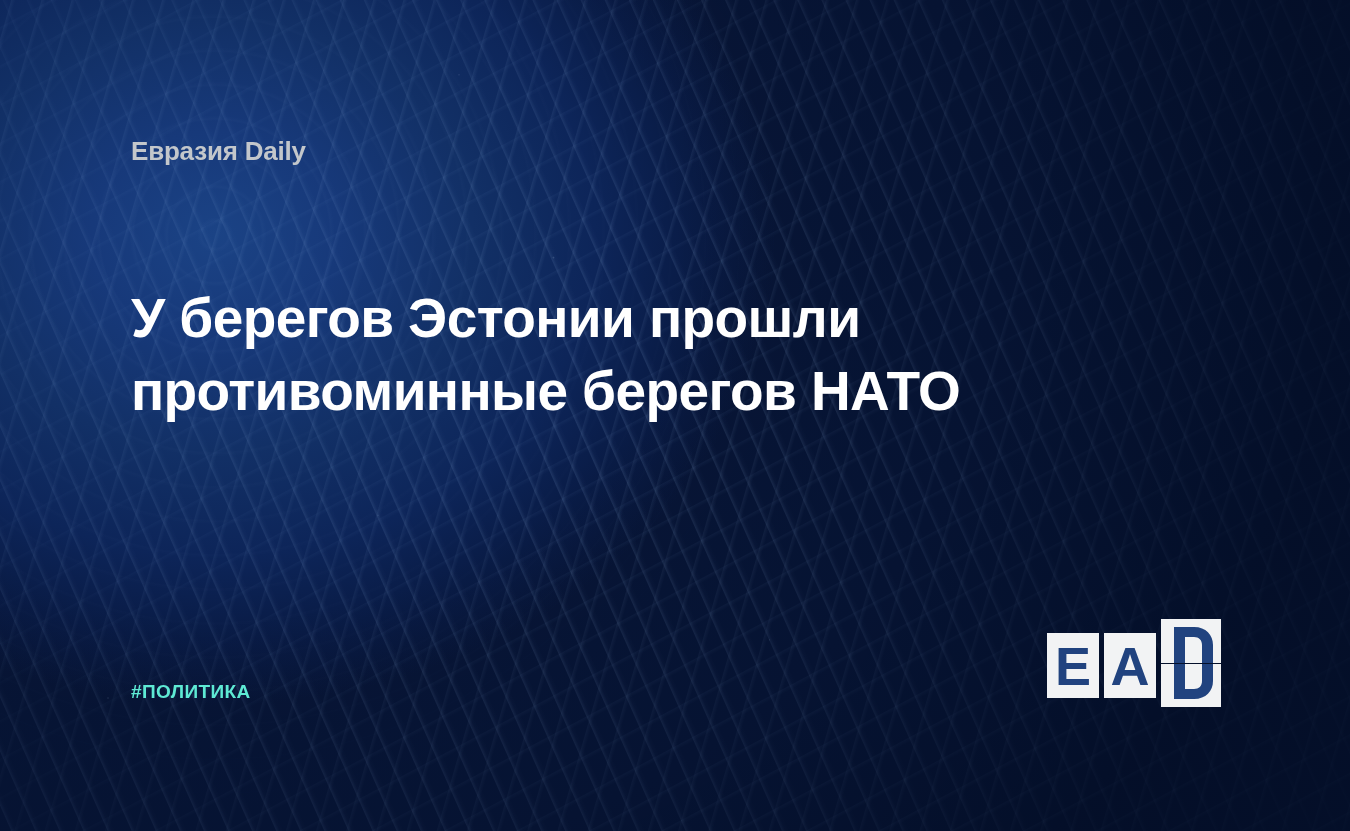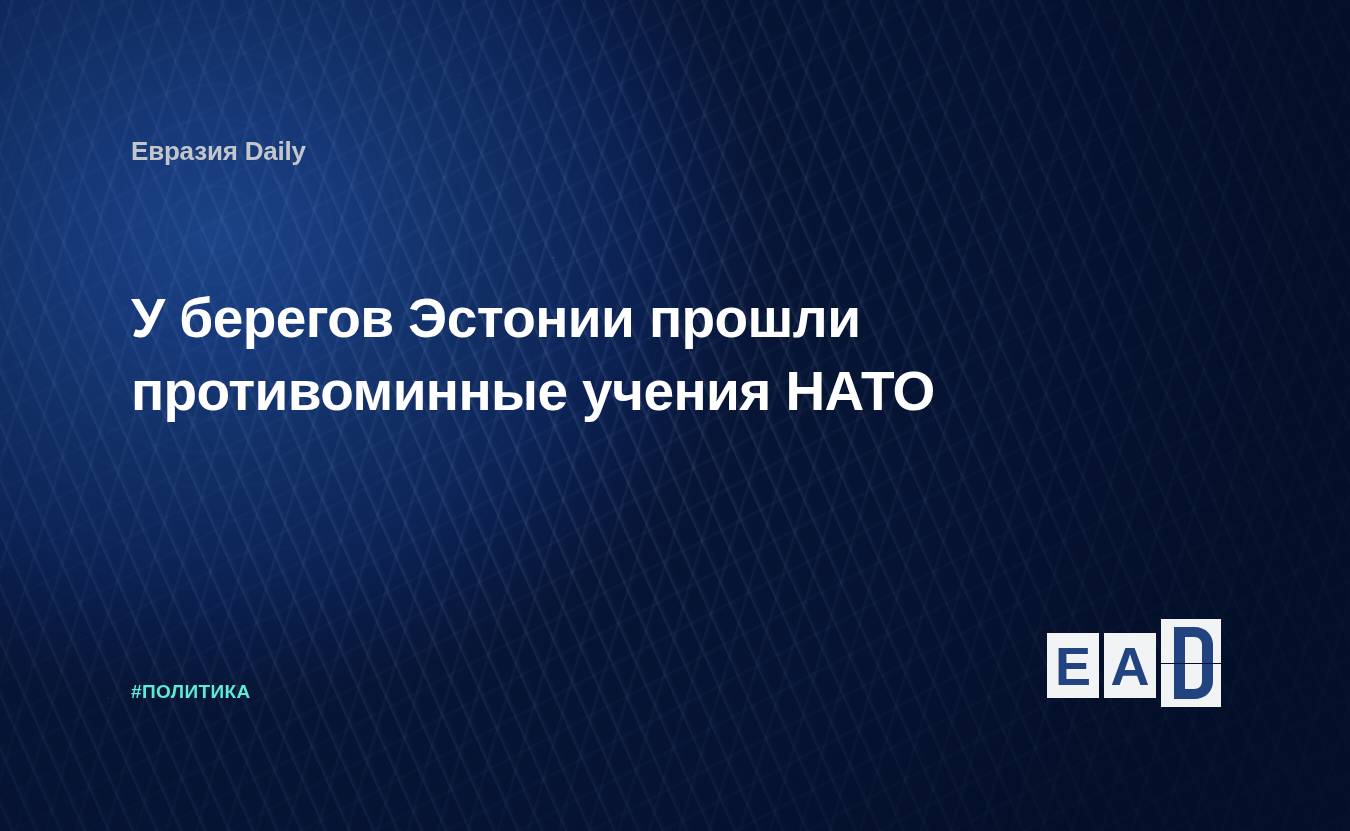--- a/index.html
+++ b/index.html
@@ -190,21 +190,21 @@
   <div class="rings"></div>
   <div class="grain"></div>
   <div class="bg-vignette"></div>
 
   <div class="content">
 
     <div class="site-logo-text">Евразия Daily</div>
 
     <div class="headline">
       <div>У берегов Эстонии прошли</div>
-      <div>противоминные учения НАТО</div>
+      <div>противоминные берегов НАТО</div>
     </div>
 
     <div class="hashtag">#ПОЛИТИКА</div>
 
     <div class="ea-logo">
 
       <div class="ea-tile letter ea-e">E</div>
 
       <div class="ea-tile letter ea-a">A</div>
 

